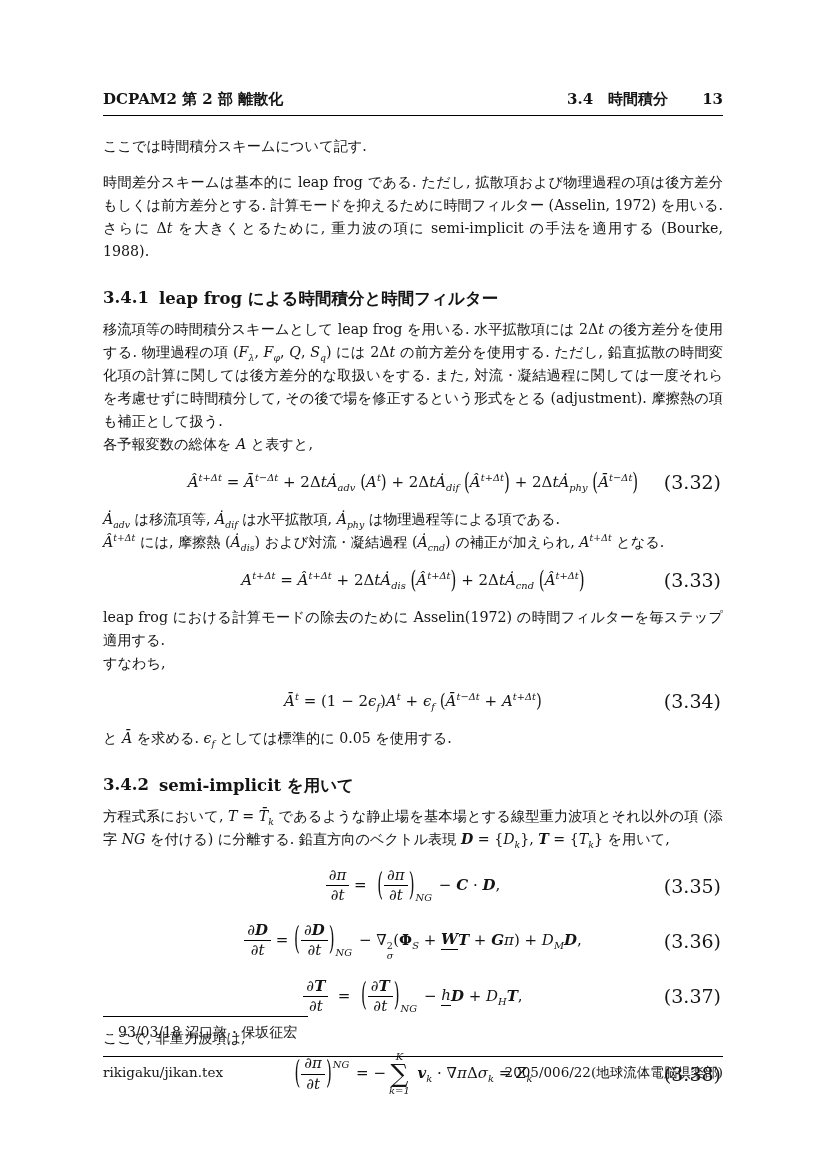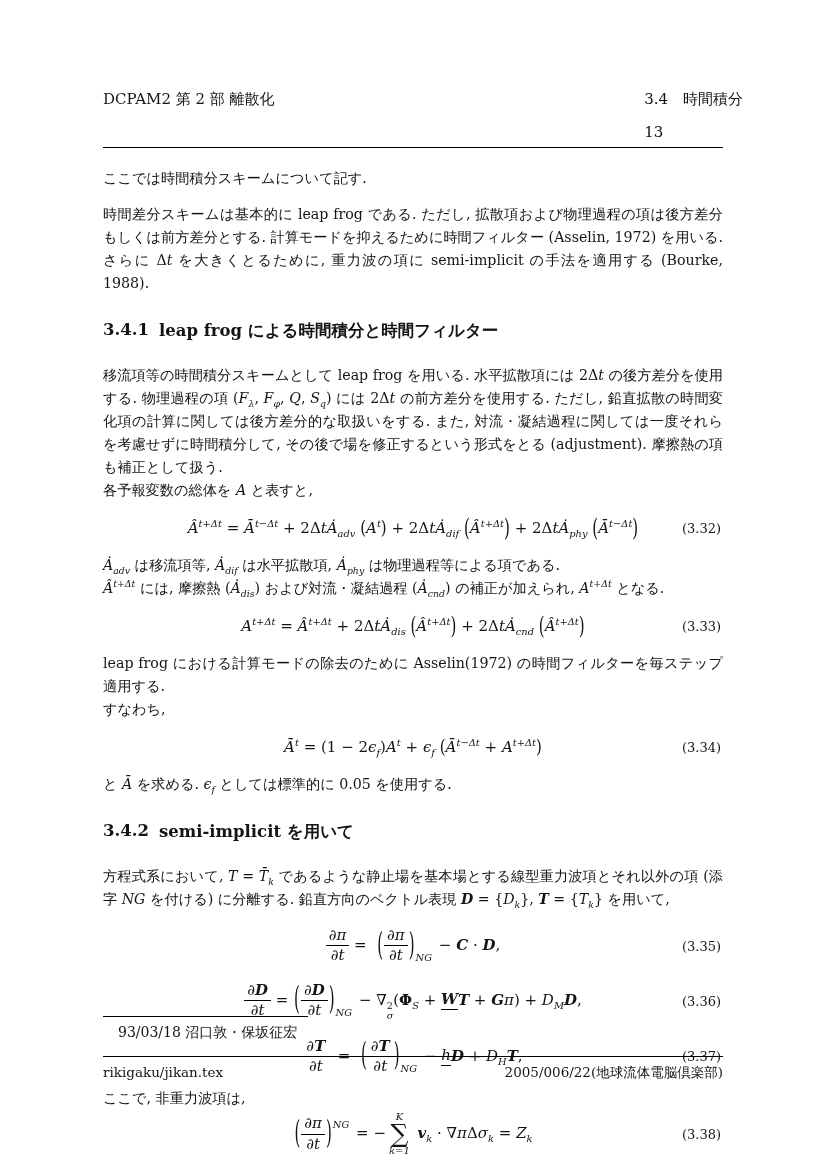--- a/index.html
+++ b/index.html
@@ -7,47 +7,47 @@
     position:relative; width:826px; height:1169px; margin:0 auto;
     background:#ffffff; color:#141414;
     font-family:"DejaVu Serif", serif;
     overflow:hidden;
   }
   .content { position:absolute; left:103px; top:90px; width:620px; }
 
   
   .header {
     display:flex; justify-content:space-between; align-items:baseline;
-    font-weight:normal; font-size:15px;
+    font-weight:bold; font-size:15px;
     padding-bottom:6px; border-bottom:1.4px solid #000;
   }
-  .header-right { display:flex; gap:14px; align-items:baseline;flex-direction:column; }
+  .header-right { display:flex; gap:14px; align-items:baseline; }
   .header-right .pageno { margin-left:20px; }
 
   
   .sec-title { margin-top:30px; font-size:21px; font-weight:bold; display:flex; gap:18px; }
   .sub-title { margin-top:25px; font-size:16.5px; font-weight:bold; display:flex; gap:10px; }
 
   
   .para {
     font-size:14.2px; line-height:23px; text-align:justify;
     text-justify:inter-ideograph;
   }
   .mt20 { margin-top:19px; }
   .mt13 { margin-top:13px; }
-  .mt10 { margin-top:22px; }
+  .mt10 { margin-top:8px; }
   .para i, .eqbody i { font-family:"DejaVu Serif", serif; }
 
   
   .eqrow {
     position:relative; display:flex; justify-content:center; align-items:center;
     font-size:15px; min-height:30px; margin:11px 0;
   }
   .eqbody { display:inline-block; white-space:nowrap; }
-  .eqnum { position:absolute; right:2px; top:50%; transform:translateY(-50%); font-size:13px; }
+  .eqnum { position:absolute; right:2px; top:50%; transform:translateY(-50%); font-size:19px; }
   sub, sup { font-size:66%; font-style:italic; line-height:0; }
   .frac { display:inline-block; text-align:center; vertical-align:middle; line-height:1.15; }
   .frac .num { display:block; padding:0 3px 1px; border-bottom:1px solid #000; }
   .frac .den { display:block; padding-top:1px; }
   .p1 { display:inline-block; transform:scaleY(1.25); }
   .p2 { display:inline-block; transform:scaleY(1.55); }
   .p3 { display:inline-block; transform:scaleY(2.1); font-weight:300; margin:0 1px; }
   .ngsub { font-size:66%; font-style:italic; position:relative; top:1.15em; margin:0 2px 0 0; }
   .ngsup { font-size:66%; font-style:italic; position:relative; top:-1.05em; margin:0 2px 0 0; }
   .ss { display:inline-flex; flex-direction:column; font-size:64%; line-height:1.05; vertical-align:-0.45em; text-align:left; }

